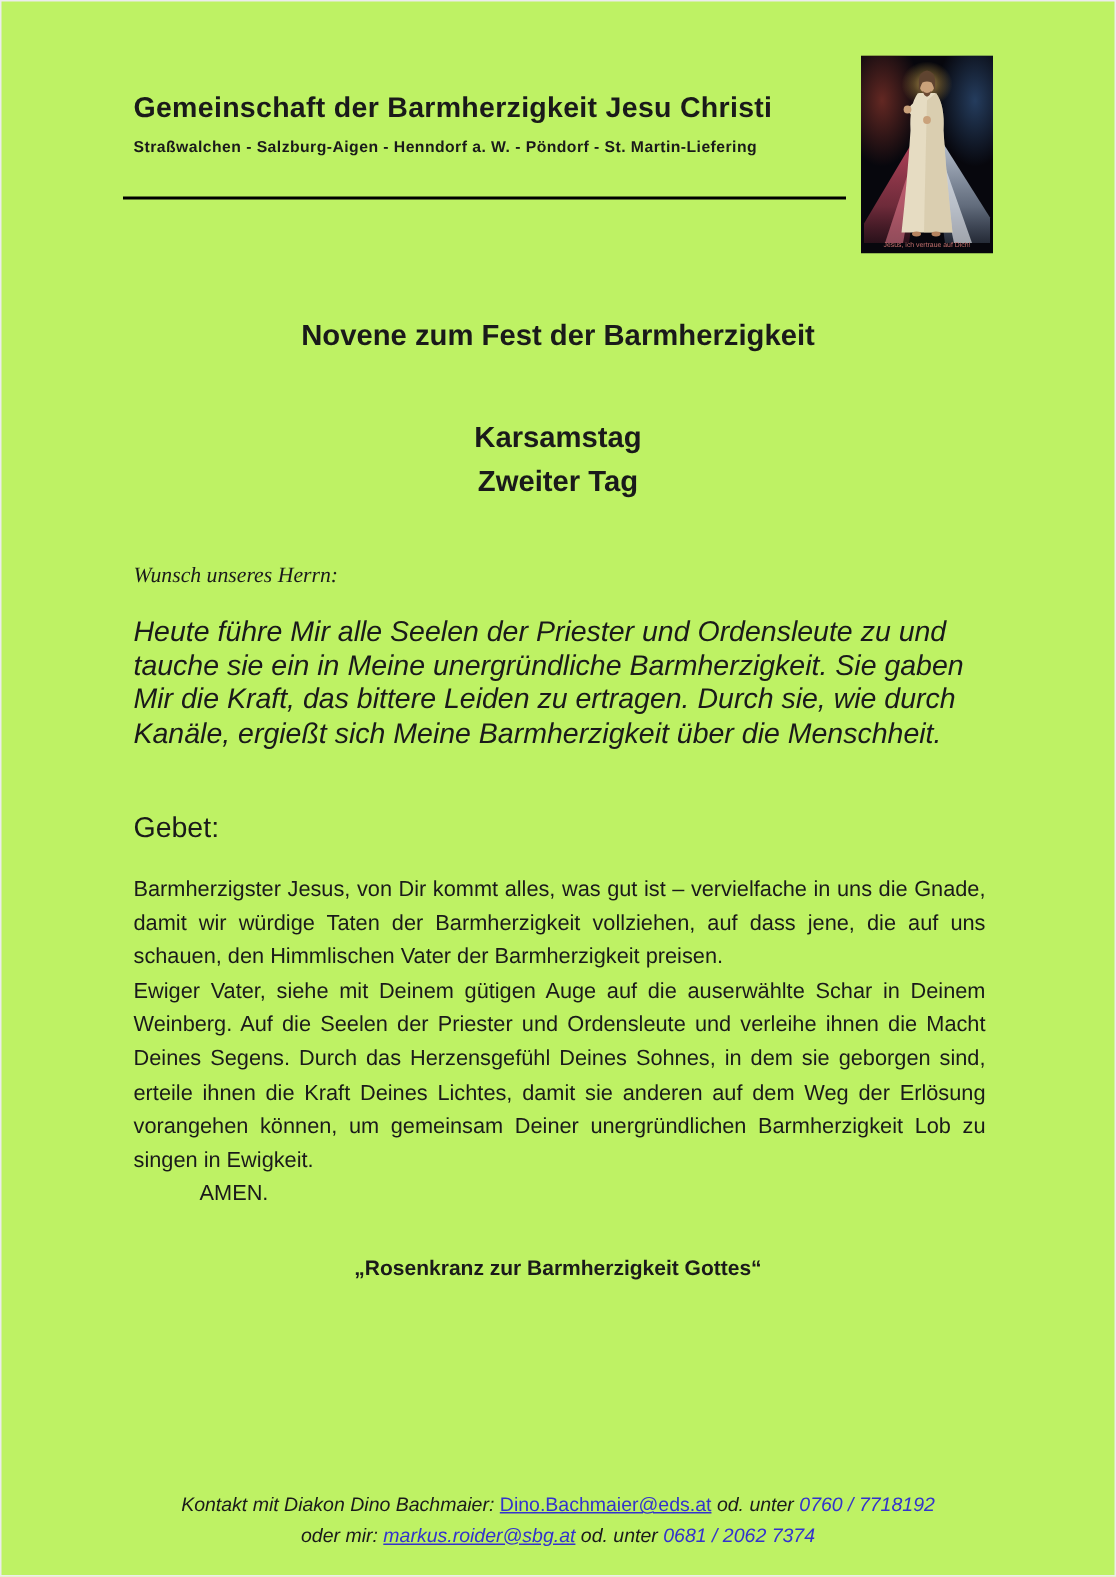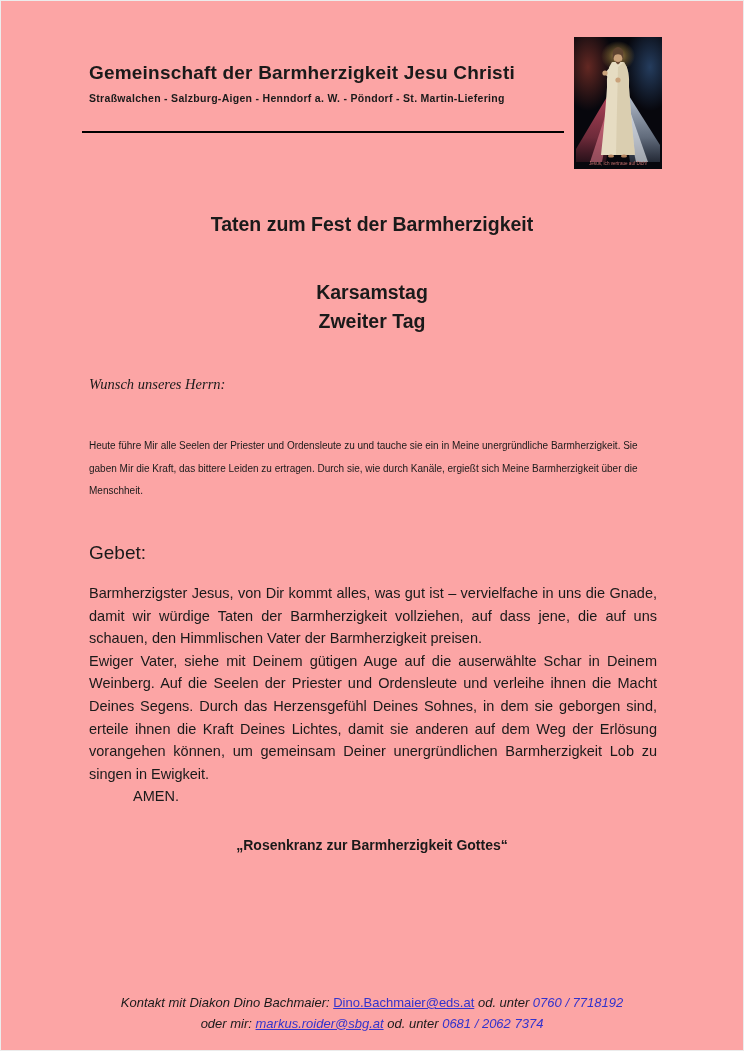--- a/index.html
+++ b/index.html
@@ -1,19 +1,19 @@
 <!DOCTYPE html>
 <html lang="de"><head>
 <meta charset="utf-8">
 <style>
   html,body{margin:0;padding:0;background:#ffffff;}
   .page{
     position:relative;
     width:744px;height:1051px;
-    background:#fca5a5;
+    background:#bef264;
     border:1px solid #ececec;
     box-sizing:border-box;
     font-family:"Liberation Sans", sans-serif;
     color:#1a1a1a;
     overflow:hidden;
   }
   
   .org-title{
     position:absolute;left:88px;top:60px;width:500px;
     font-size:19px;font-weight:600;letter-spacing:.2px;line-height:24px;
@@ -42,21 +42,21 @@
     position:absolute;left:88px;right:88px;top:277px;
     text-align:center;font-size:19.5px;font-weight:700;line-height:28.5px;
   }
   
   .wish-label{
     position:absolute;left:88px;top:372px;
     font-style:italic;font-size:14.5px;line-height:22px;font-family:Liberation Serif, serif;
   }
   .wish-text{
     position:absolute;left:88px;top:410px;width:575px;
-    font-size:10px;line-height:22.6px;margin-top:24px;
+    font-style:italic;font-size:19px;line-height:22.6px;
   }
   .prayer-label{
     position:absolute;left:88px;top:541px;
     font-size:19px;line-height:22px;
   }
   .prayer-block{
     position:absolute;left:88px;top:581px;width:568px;
     font-size:14.5px;line-height:22.6px;
   }
   .prayer-block p{margin:0;text-align:justify;}
@@ -127,21 +127,21 @@
       <circle cx="44" cy="43" r="2.6" fill="#caa27b"></circle>
       <ellipse cx="44" cy="19" rx="5.2" ry="6.4" fill="#caa27b"></ellipse>
       <path d="M38.5,17 Q39,10.5 44,10 Q49,10.5 49.5,17 L49.5,26 Q48.5,20 47,18 Q44,16.5 41,18 Q39.5,20 38.5,26 Z" fill="#5f4430"></path>
       <path d="M41,23.5 Q44,26.5 47,23.5 Q46,27 44,27.5 Q42,27 41,23.5 Z" fill="#6b4a33"></path>
       <ellipse cx="37" cy="119" rx="3" ry="1.6" fill="#b5835f"></ellipse>
       <ellipse cx="50" cy="119" rx="3" ry="1.6" fill="#b5835f"></ellipse>
       <text x="44" y="127.5" text-anchor="middle" font-size="4.6" fill="#c4706e" font-family="Liberation Sans, sans-serif">Jesus, ich vertraue auf Dich!</text>
     </svg>
   </div>
 
-  <h1 class="doc-title">Taten zum Fest der Barmherzigkeit</h1>
+  <h1 class="doc-title">Novene zum Fest der Barmherzigkeit</h1>
   <div class="day-block">
     <div>Karsamstag</div>
     <div>Zweiter Tag</div>
   </div>
 
   <div class="wish-label">Wunsch unseres Herrn:</div>
   <div class="wish-text">Heute führe Mir alle Seelen der Priester und Ordensleute zu und tauche sie ein in Meine unergründliche Barmherzigkeit. Sie gaben Mir die Kraft, das bittere Leiden zu ertragen. Durch sie, wie durch Kanäle, ergießt sich Meine Barmherzigkeit über die Menschheit.</div>
 
   <div class="prayer-label">Gebet:</div>
   <div class="prayer-block">

